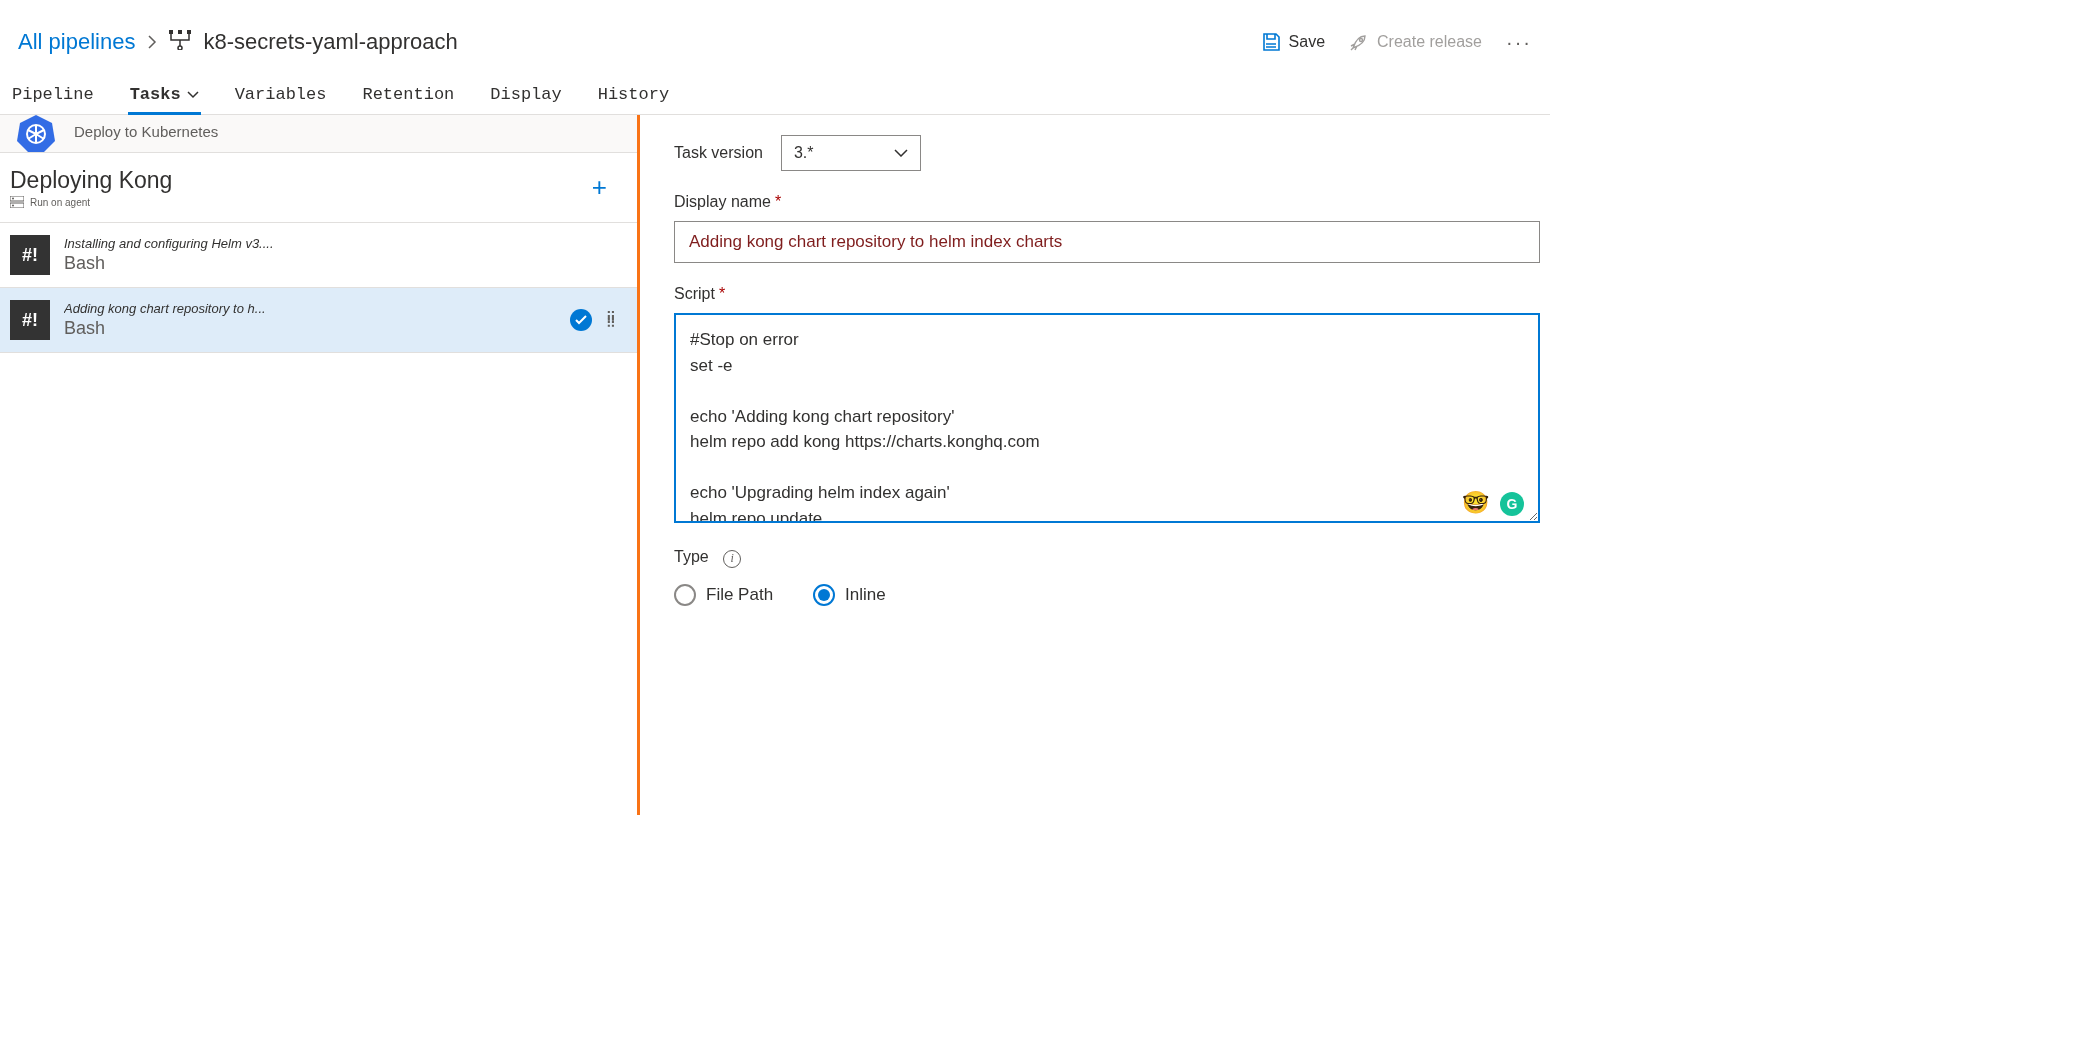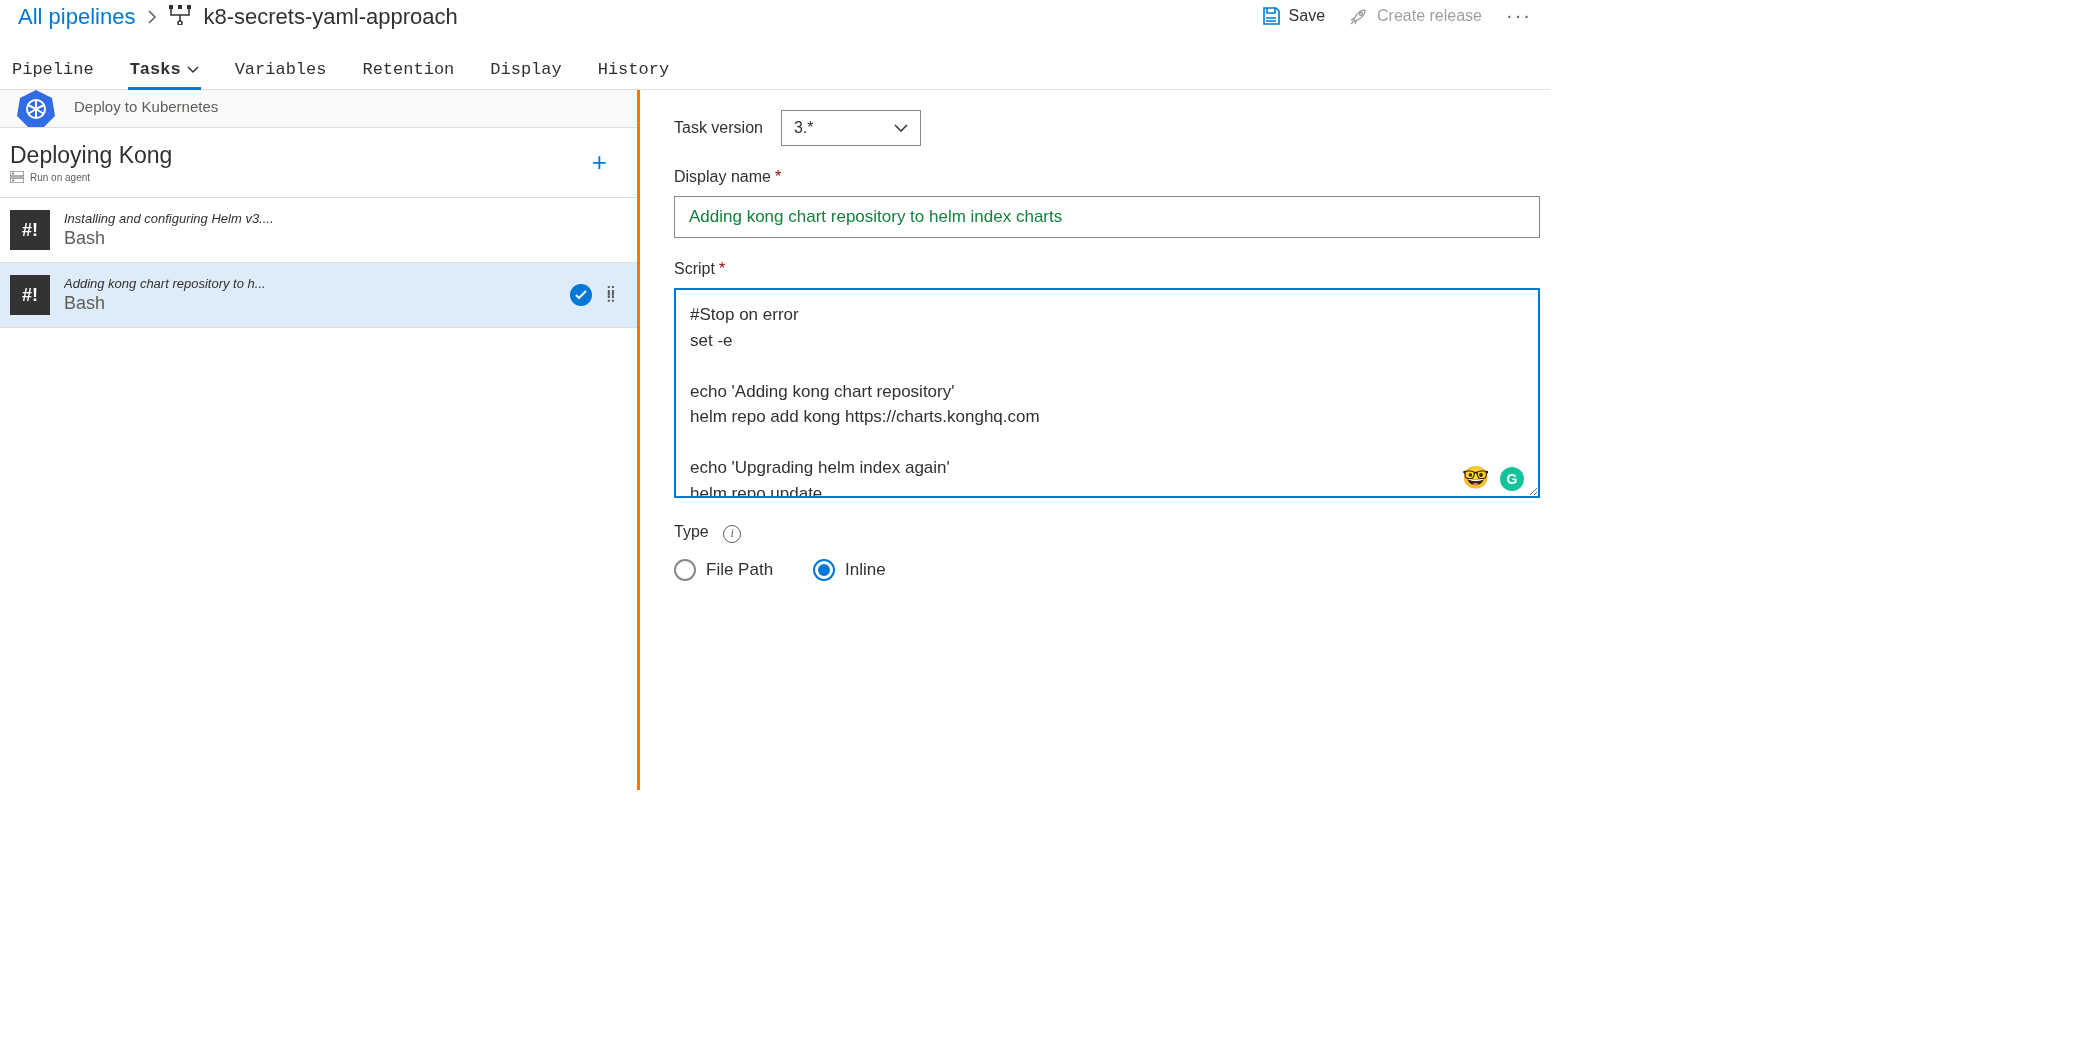--- a/index.html
+++ b/index.html
@@ -5,23 +5,23 @@
     * { box-sizing: border-box; margin: 0; padding: 0; }
     body {
       font-family: "Segoe UI", -apple-system, BlinkMacSystemFont, sans-serif;
       font-size: 14px;
       color: #323130;
       background: #fff;
       width: 1550px;
     }
     .header-bar {
       display: flex;
-      align-items: flex-start;
+      align-items: center;
       justify-content: space-between;
-      padding: 4px 18px 0 18px;
+      padding: 29px 18px 0 18px;
       gap: 32px;
     }
     .breadcrumb {
       display: flex;
       align-items: center;
       gap: 12px;
       font-size: 22px;
     }
     .breadcrumb .link { color: #0078d4; cursor: pointer; }
     .breadcrumb .chev { color: #605e5c; }
@@ -129,21 +129,21 @@
       display:inline-flex; align-items:center;
       cursor:pointer;
     }
     .select .chev-d { position:absolute; right:12px; }
     .text-input {
       width: 100%;
       border: 1px solid #8a8886;
       padding: 10px 14px;
       font-size: 17px;
       font-family: inherit;
-      color:#15803d;
+      color:#7f1d1d;
     }
     .field-block { margin-bottom: 22px; }
     .field-block .form-label { display:block; margin-bottom: 10px; }
     .info-icon {
       display:inline-flex; width:18px; height:18px; border:1.5px solid #605e5c; border-radius:50%;
       align-items:center; justify-content:center; font-size:12px; color:#605e5c; margin-left:10px;
       font-style: italic; font-family: Georgia, serif;
     }
     .radio-group { display:flex; gap:40px; margin-top:16px; }
     .radio-opt { display:flex; align-items:center; gap:10px; font-size:17px; cursor:pointer;}

